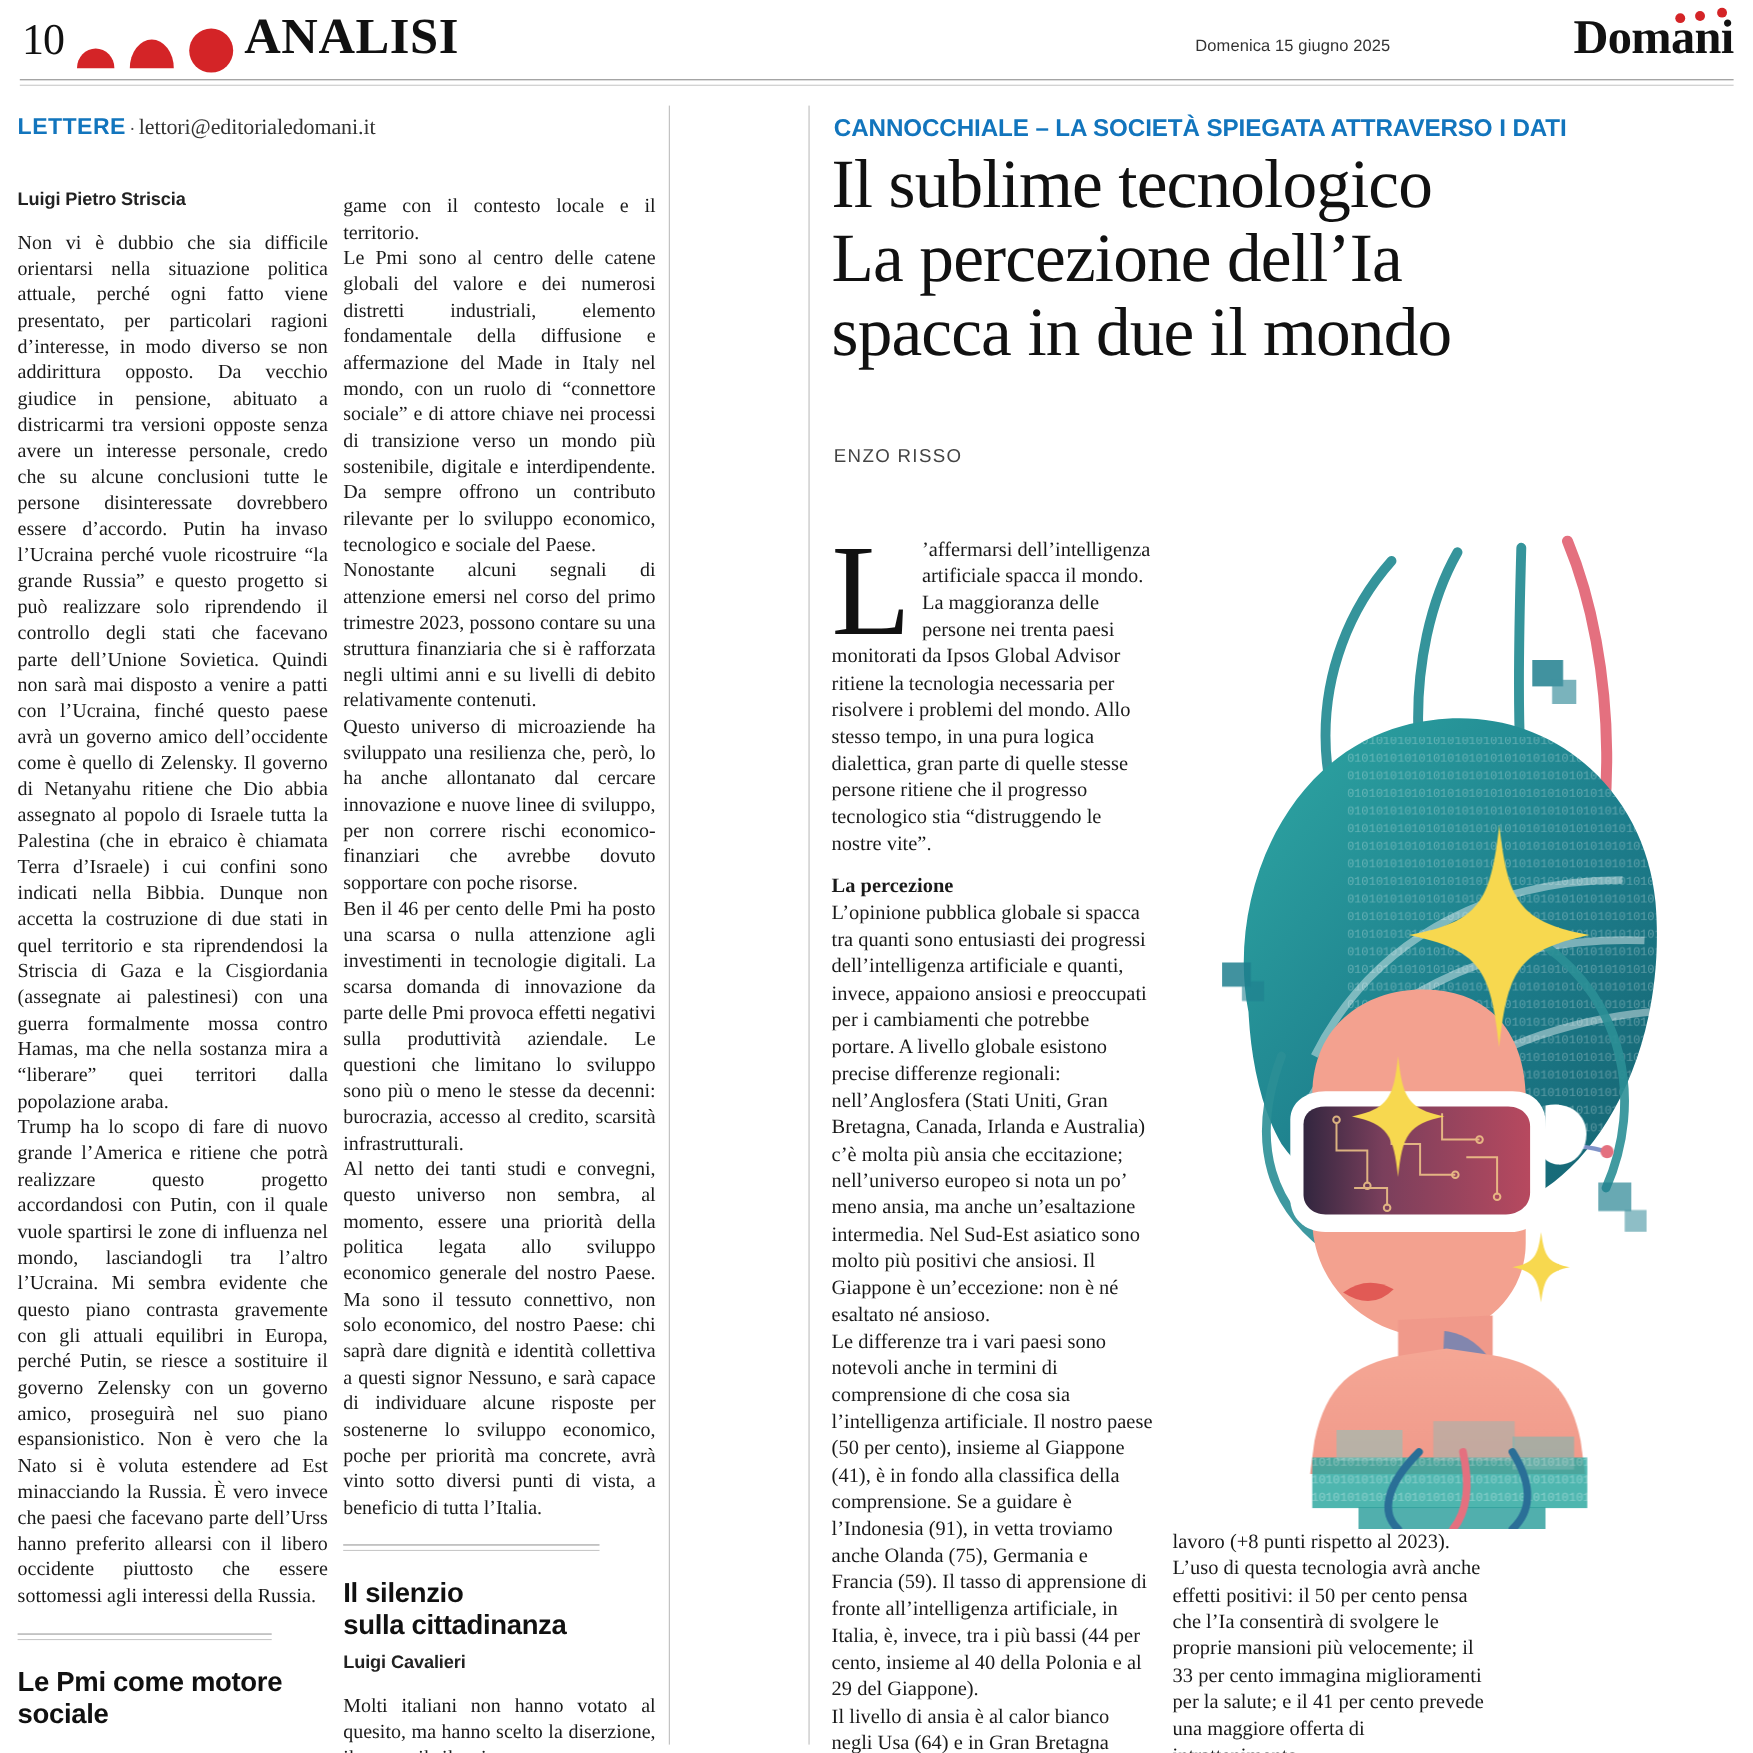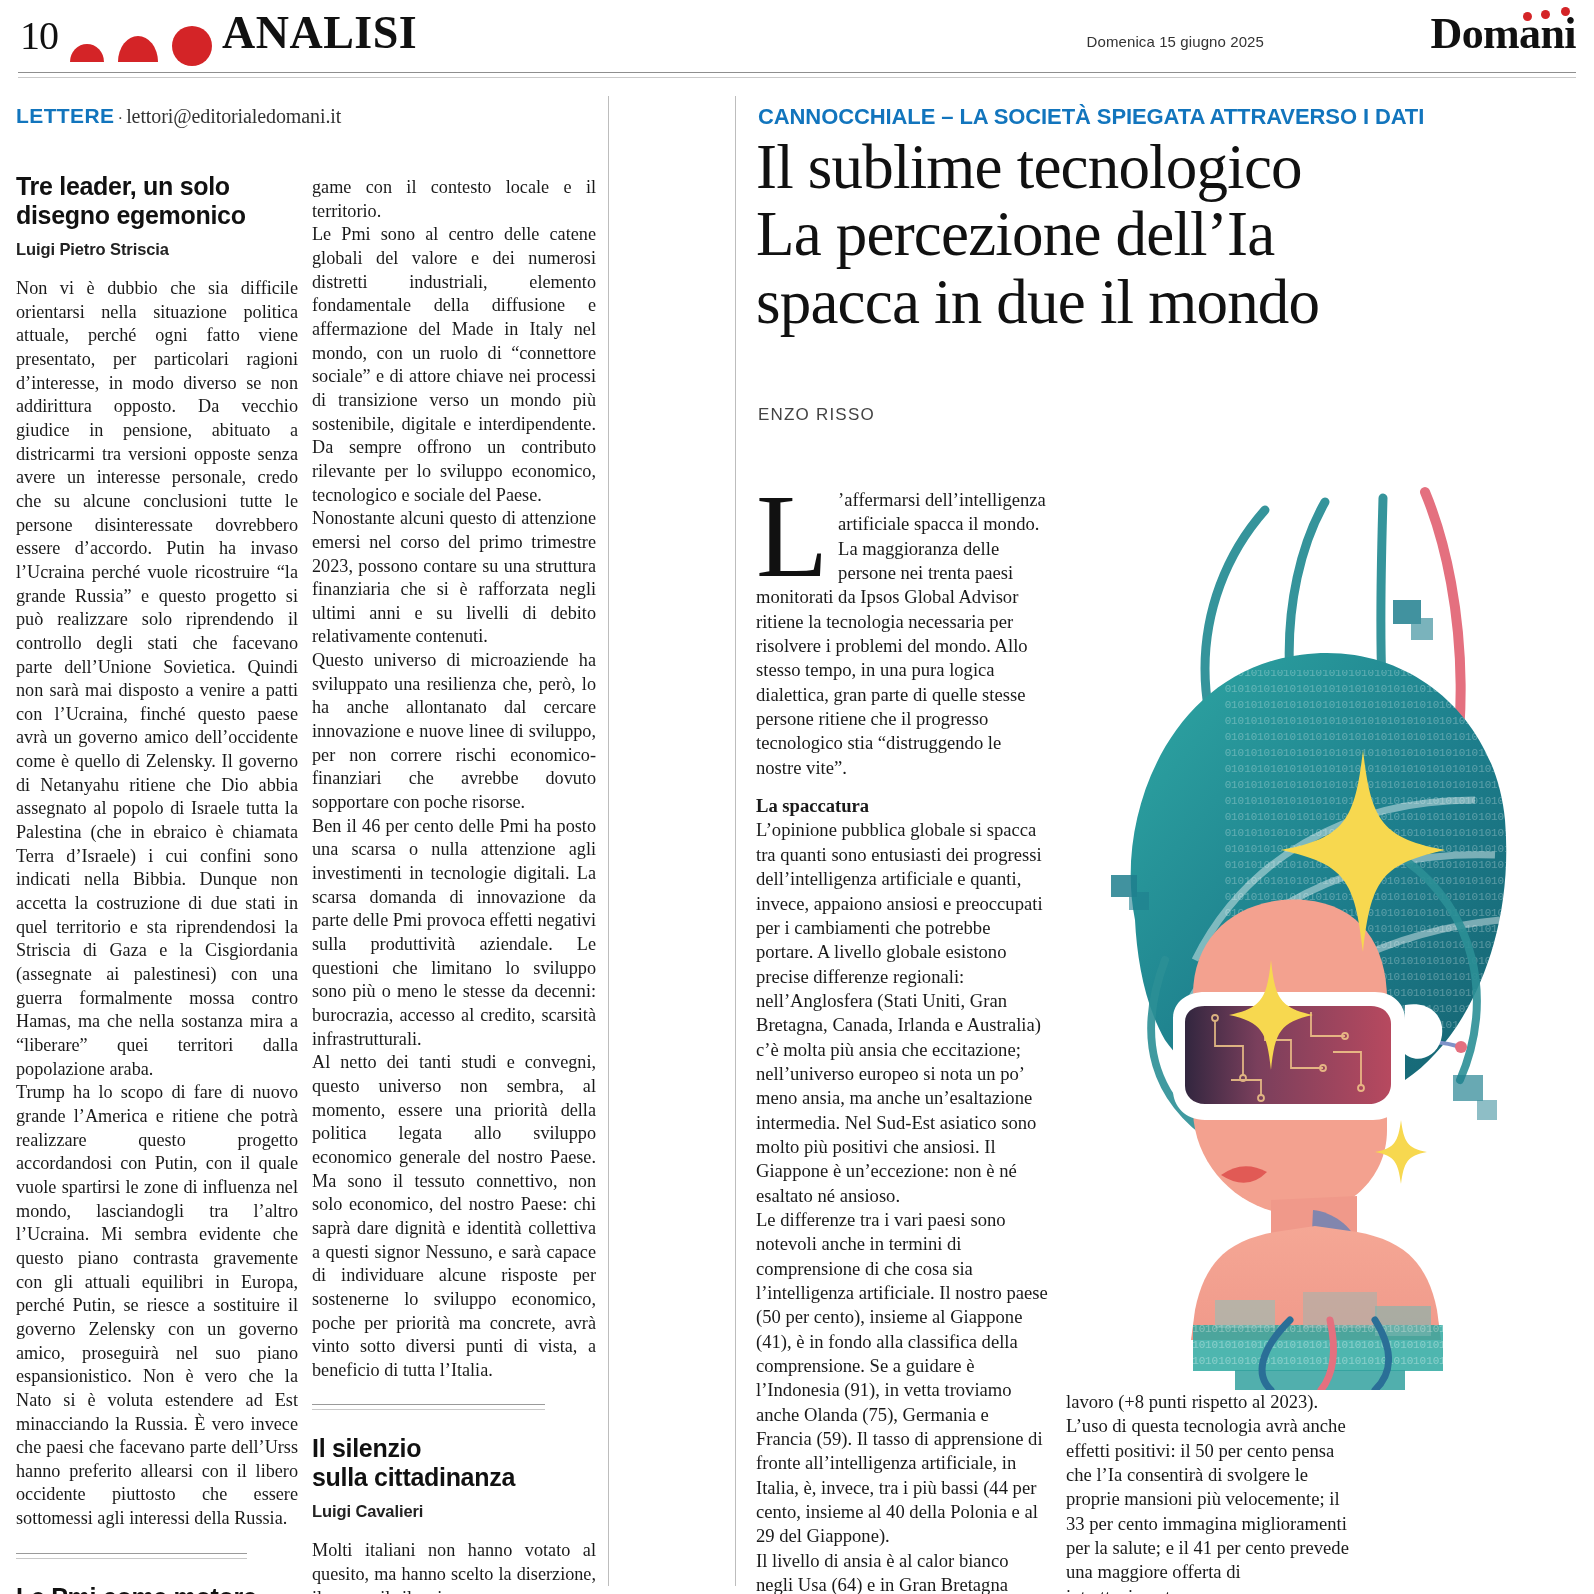--- a/index.html
+++ b/index.html
@@ -126,37 +126,36 @@
   </div>
 
   <div class="vrule" style="left:608px;"></div>
   <div class="vrule" style="left:735px;"></div>
 
   <div class="lettere">
     <span class="lbl">LETTERE</span><span class="sep">·</span><span class="mail">lettori@editorialedomani.it</span>
   </div>
 
   <div class="col c1" style="top:172px;">
-    <h2 class="letter-title">Tre leader, un solo<br>disegno egemonico</h2>
     <div class="byline">Luigi Pietro Striscia</div>
     <p class="body">
         <span style="display:block;text-indent:0">Non vi è dubbio che sia difficile orientarsi nella situazione politica attuale, perché ogni fatto viene presentato, per particolari ragioni d’interesse, in modo diverso se non addirittura opposto. Da vecchio giudice in pensione, abituato a districarmi tra versioni opposte senza avere un interesse personale, credo che su alcune conclusioni tutte le persone disinteressate dovrebbero essere d’accordo. Putin ha invaso l’Ucraina perché vuole ricostruire “la grande Russia” e questo progetto si può realizzare solo riprendendo il controllo degli stati che facevano parte dell’Unione Sovietica. Quindi non sarà mai disposto a venire a patti con l’Ucraina, finché questo paese avrà un governo amico dell’occidente come è quello di Zelensky. Il governo di Netanyahu ritiene che Dio abbia assegnato al popolo di Israele tutta la Palestina (che in ebraico è chiamata Terra d’Israele) i cui confini sono indicati nella Bibbia. Dunque non accetta la costruzione di due stati in quel territorio e sta riprendendosi la Striscia di Gaza e la Cisgiordania (assegnate ai palestinesi) con una guerra formalmente mossa contro Hamas, ma che nella sostanza mira a “liberare” quei territori dalla popolazione araba.</span>
         <span style="display:block;text-indent:0">Trump ha lo scopo di fare di nuovo grande l’America e ritiene che potrà realizzare questo progetto accordandosi con Putin, con il quale vuole spartirsi le zone di influenza nel mondo, lasciandogli tra l’altro l’Ucraina. Mi sembra evidente che questo piano contrasta gravemente con gli attuali equilibri in Europa, perché Putin, se riesce a sostituire il governo Zelensky con un governo amico, proseguirà nel suo piano espansionistico. Non è vero che la Nato si è voluta estendere ad Est minacciando la Russia. È vero invece che paesi che facevano parte dell’Urss hanno preferito allearsi con il libero occidente piuttosto che essere sottomessi agli interessi della Russia.</span>
       </p>
     <div class="divider"></div>
     <div class="divider2"></div>
     <h2 class="letter-title">Le Pmi come motore<br>sociale</h2>
 
   </div>
 
   <div class="col c2" style="top:176px;">
     <p class="body">
         <span style="display:block;text-indent:0">game con il contesto locale e il territorio.</span>
         <span style="display:block;text-indent:0">Le Pmi sono al centro delle catene globali del valore e dei numerosi distretti industriali, elemento fondamentale della diffusione e affermazione del Made in Italy nel mondo, con un ruolo di “connettore sociale” e di attore chiave nei processi di transizione verso un mondo più sostenibile, digitale e interdipendente. Da sempre offrono un contributo rilevante per lo sviluppo economico, tecnologico e sociale del Paese.</span>
-        <span style="display:block;text-indent:0">Nonostante alcuni questo di attenzione emersi nel corso del primo trimestre 2023, possono contare su una struttura finanziaria che si è rafforzata negli ultimi anni e su livelli di debito relativamente contenuti.</span>
+        <span style="display:block;text-indent:0">Nonostante alcuni segnali di attenzione emersi nel corso del primo trimestre 2023, possono contare su una struttura finanziaria che si è rafforzata negli ultimi anni e su livelli di debito relativamente contenuti.</span>
         <span style="display:block;text-indent:0">Questo universo di microaziende ha sviluppato una resilienza che, però, lo ha anche allontanato dal cercare innovazione e nuove linee di sviluppo, per non correre rischi economico-finanziari che avrebbe dovuto sopportare con poche risorse.</span>
         <span style="display:block;text-indent:0">Ben il 46 per cento delle Pmi ha posto una scarsa o nulla attenzione agli investimenti in tecnologie digitali. La scarsa domanda di innovazione da parte delle Pmi provoca effetti negativi sulla produttività aziendale. Le questioni che limitano lo sviluppo sono più o meno le stesse da decenni: burocrazia, accesso al credito, scarsità infrastrutturali.</span>
         <span style="display:block;text-indent:0">Al netto dei tanti studi e convegni, questo universo non sembra, al momento, essere una priorità della politica legata allo sviluppo economico generale del nostro Paese. Ma sono il tessuto connettivo, non solo economico, del nostro Paese: chi saprà dare dignità e identità collettiva a questi signor Nessuno, e sarà capace di individuare alcune risposte per sostenerne lo sviluppo economico, poche per priorità ma concrete, avrà vinto sotto diversi punti di vista, a beneficio di tutta l’Italia.</span>
       </p>
     <div class="divider"></div>
     <div class="divider2"></div>
     <h2 class="letter-title">Il silenzio<br>sulla cittadinanza</h2>
     <div class="byline">Luigi Cavalieri</div>
     <p class="body">
         <span style="display:block;text-indent:0">Molti italiani non hanno votato al quesito, ma hanno scelto la diserzione, il mare e il silenzio.</span>
@@ -166,21 +165,21 @@
   <div class="cannocchiale">CANNOCCHIALE – LA SOCIETÀ SPIEGATA ATTRAVERSO I DATI</div>
   <div class="headline">
     <span class="hl">Il sublime tecnologico</span>
     <span class="hl">La percezione dell’Ia</span>
     <span class="hl">spacca in due il mondo</span>
   </div>
   <div class="author">ENZO RISSO</div>
 
   <div class="article-col ac1">
     <p><span class="dropcap">L</span><span>’affermarsi dell’intelligenza artificiale spacca il mondo. La maggioranza delle persone nei trenta paesi monitorati da Ipsos Global Advisor ritiene la tecnologia necessaria per risolvere i problemi del mondo. Allo stesso tempo, in una pura logica dialettica, gran parte di quelle stesse persone ritiene che il progresso tecnologico stia “distruggendo le nostre vite”.</span></p>
-    <p class="subhead" style="margin-top:14px;">La spaccatura</p>
+    <p class="subhead" style="margin-top:14px;">La percezione</p>
     <p>
         <span style="display:block;text-indent:0">L’opinione pubblica globale si spacca tra quanti sono entusiasti dei progressi dell’intelligenza artificiale e quanti, invece, appaiono ansiosi e preoccupati per i cambiamenti che potrebbe portare. A livello globale esistono precise differenze regionali: nell’Anglosfera (Stati Uniti, Gran Bretagna, Canada, Irlanda e Australia) c’è molta più ansia che eccitazione; nell’universo europeo si nota un po’ meno ansia, ma anche un’esaltazione intermedia. Nel Sud-Est asiatico sono molto più positivi che ansiosi. Il Giappone è un’eccezione: non è né esaltato né ansioso.</span>
         <span style="display:block;text-indent:0">Le differenze tra i vari paesi sono notevoli anche in termini di comprensione di che cosa sia l’intelligenza artificiale. Il nostro paese (50 per cento), insieme al Giappone (41), è in fondo alla classifica della comprensione. Se a guidare è l’Indonesia (91), in vetta troviamo anche Olanda (75), Germania e Francia (59). Il tasso di apprensione di fronte all’intelligenza artificiale, in Italia, è, invece, tra i più bassi (44 per cento, insieme al 40 della Polonia e al 29 del Giappone).</span>
         <span style="display:block;text-indent:0">Il livello di ansia è al calor bianco negli Usa (64) e in Gran Bretagna (61). Lo stato di ansia di fronte all’Ia coglie più della metà della popolazione in Svezia e Ungheria (55), Olanda (52) e Spagna (51). La Francia è spaccata nettamente in due, mentre in Germania (46) il dato</span>
       </p>
   </div>
 
   <div class="article-col ac2">
     <p>lavoro (+8 punti rispetto al 2023). L’uso di questa tecnologia avrà anche effetti positivi: il 50 per cento pensa che l’Ia consentirà di svolgere le proprie mansioni più velocemente; il 33 per cento immagina miglioramenti per la salute; e il 41 per cento prevede una maggiore offerta di intrattenimento.</p>
   </div>

